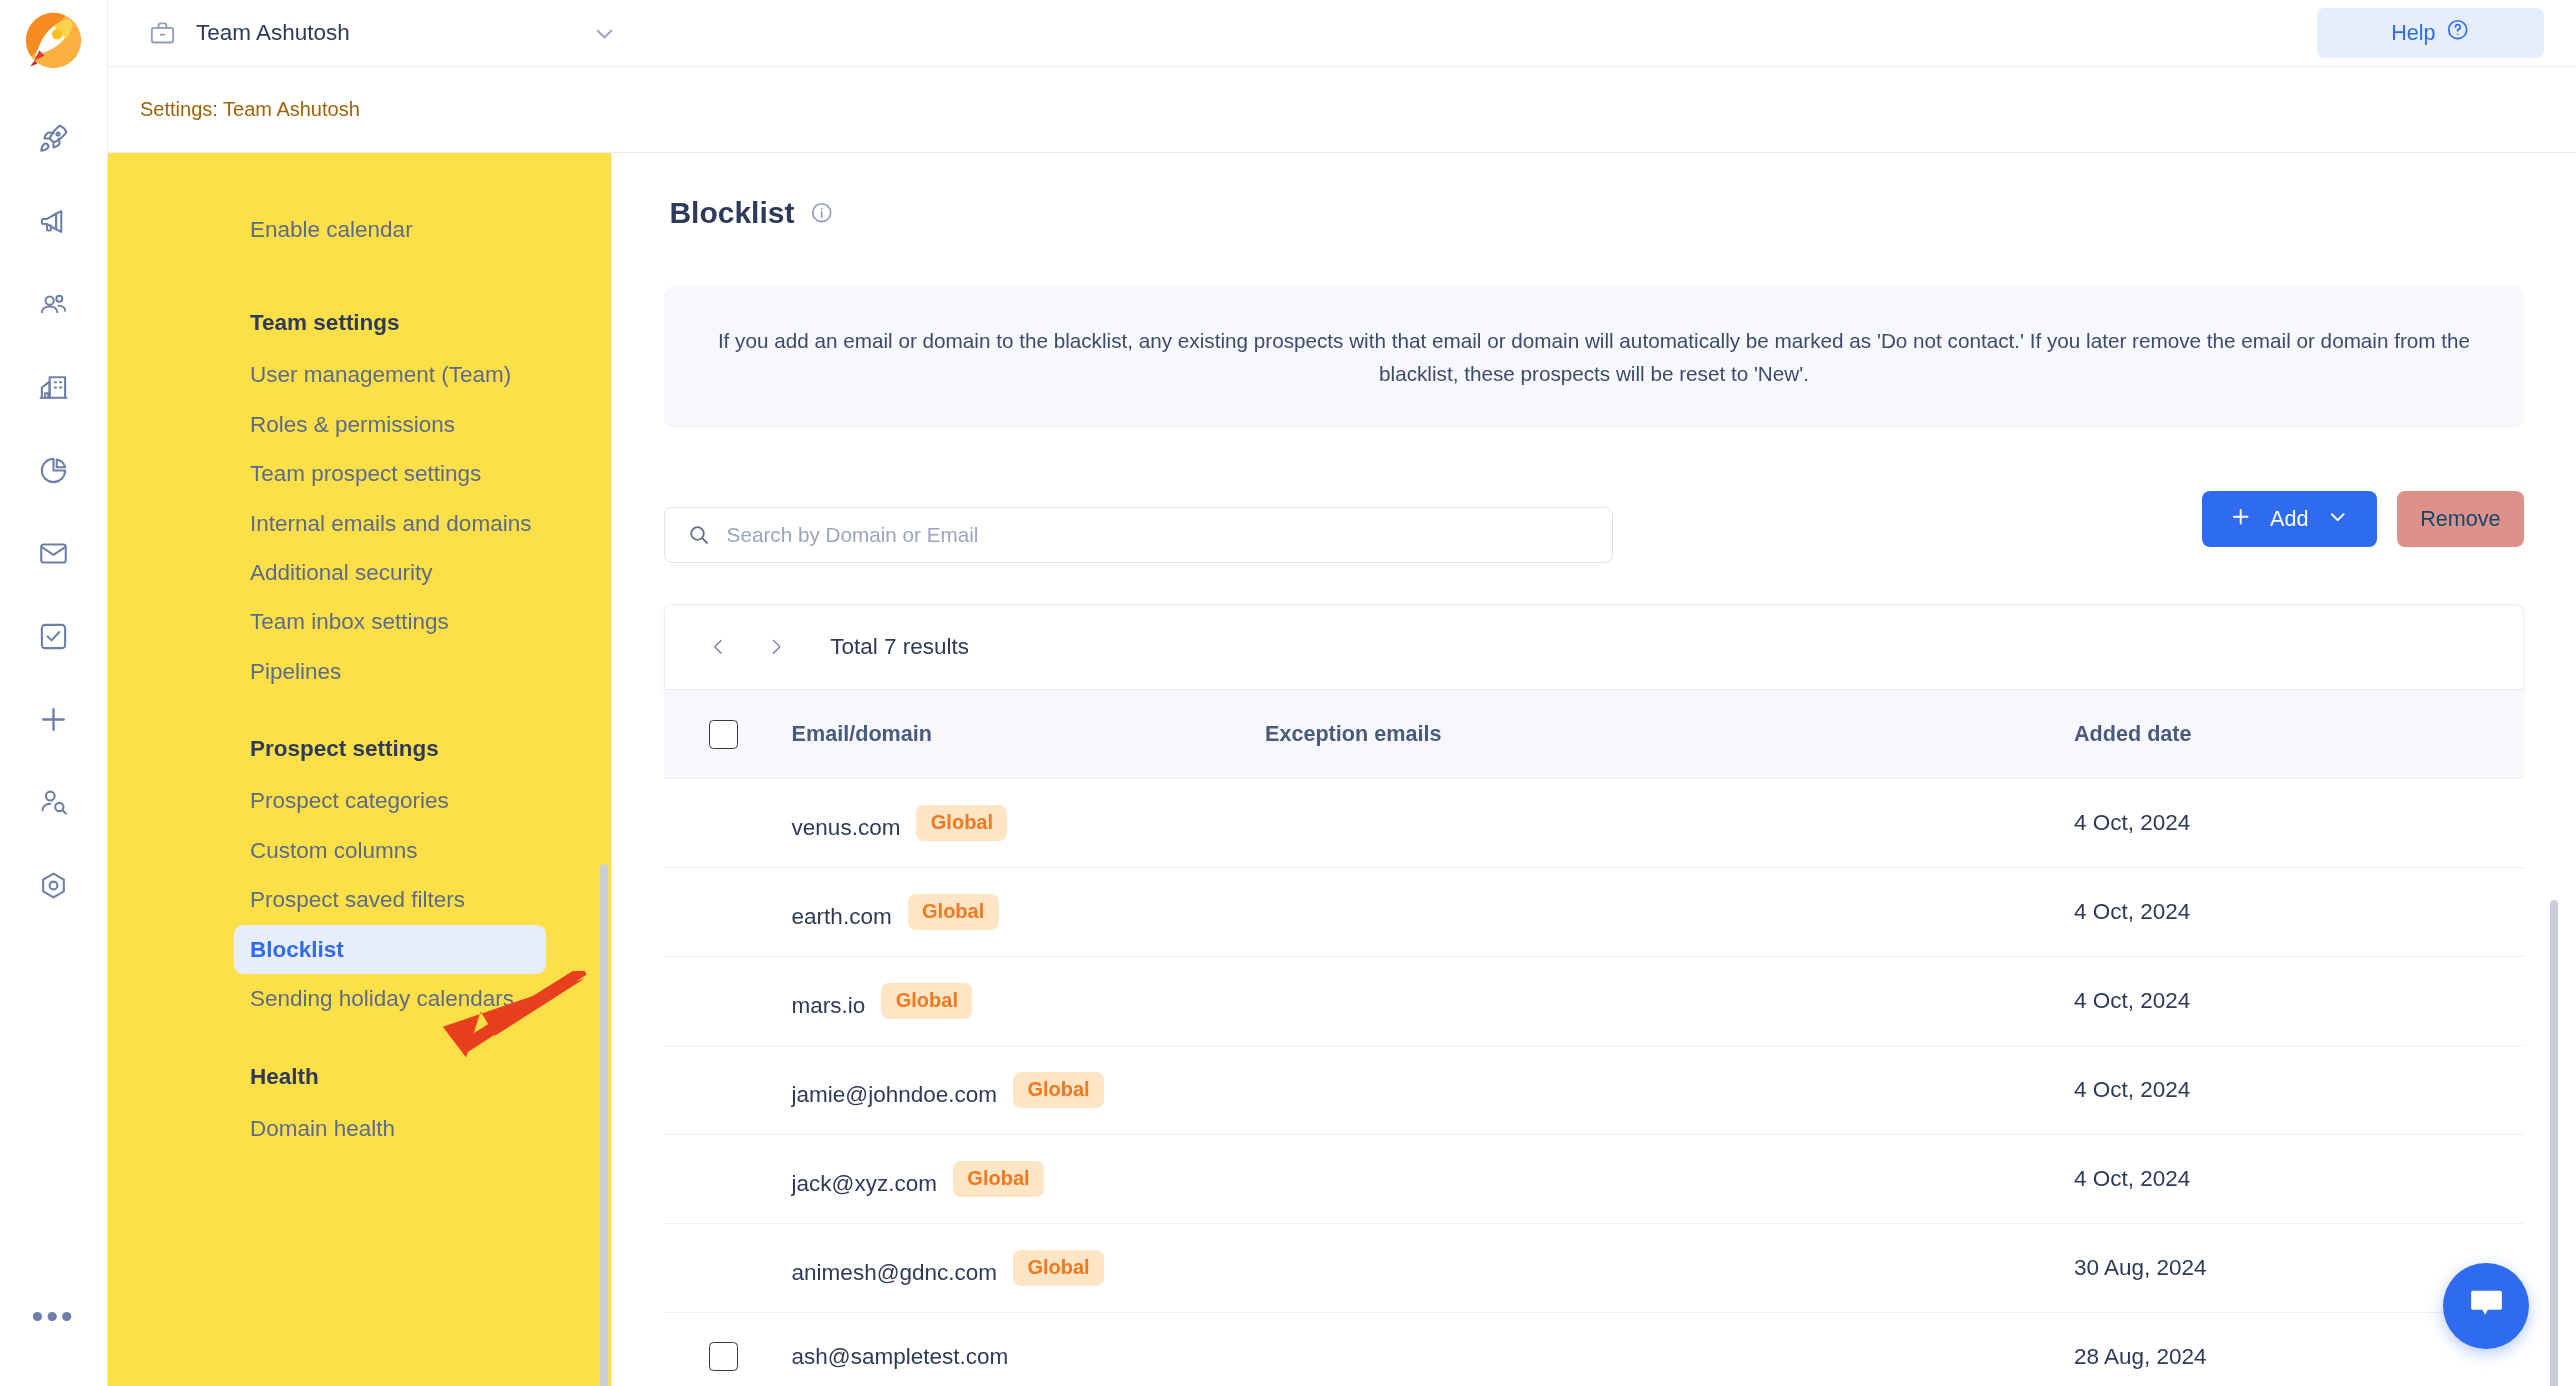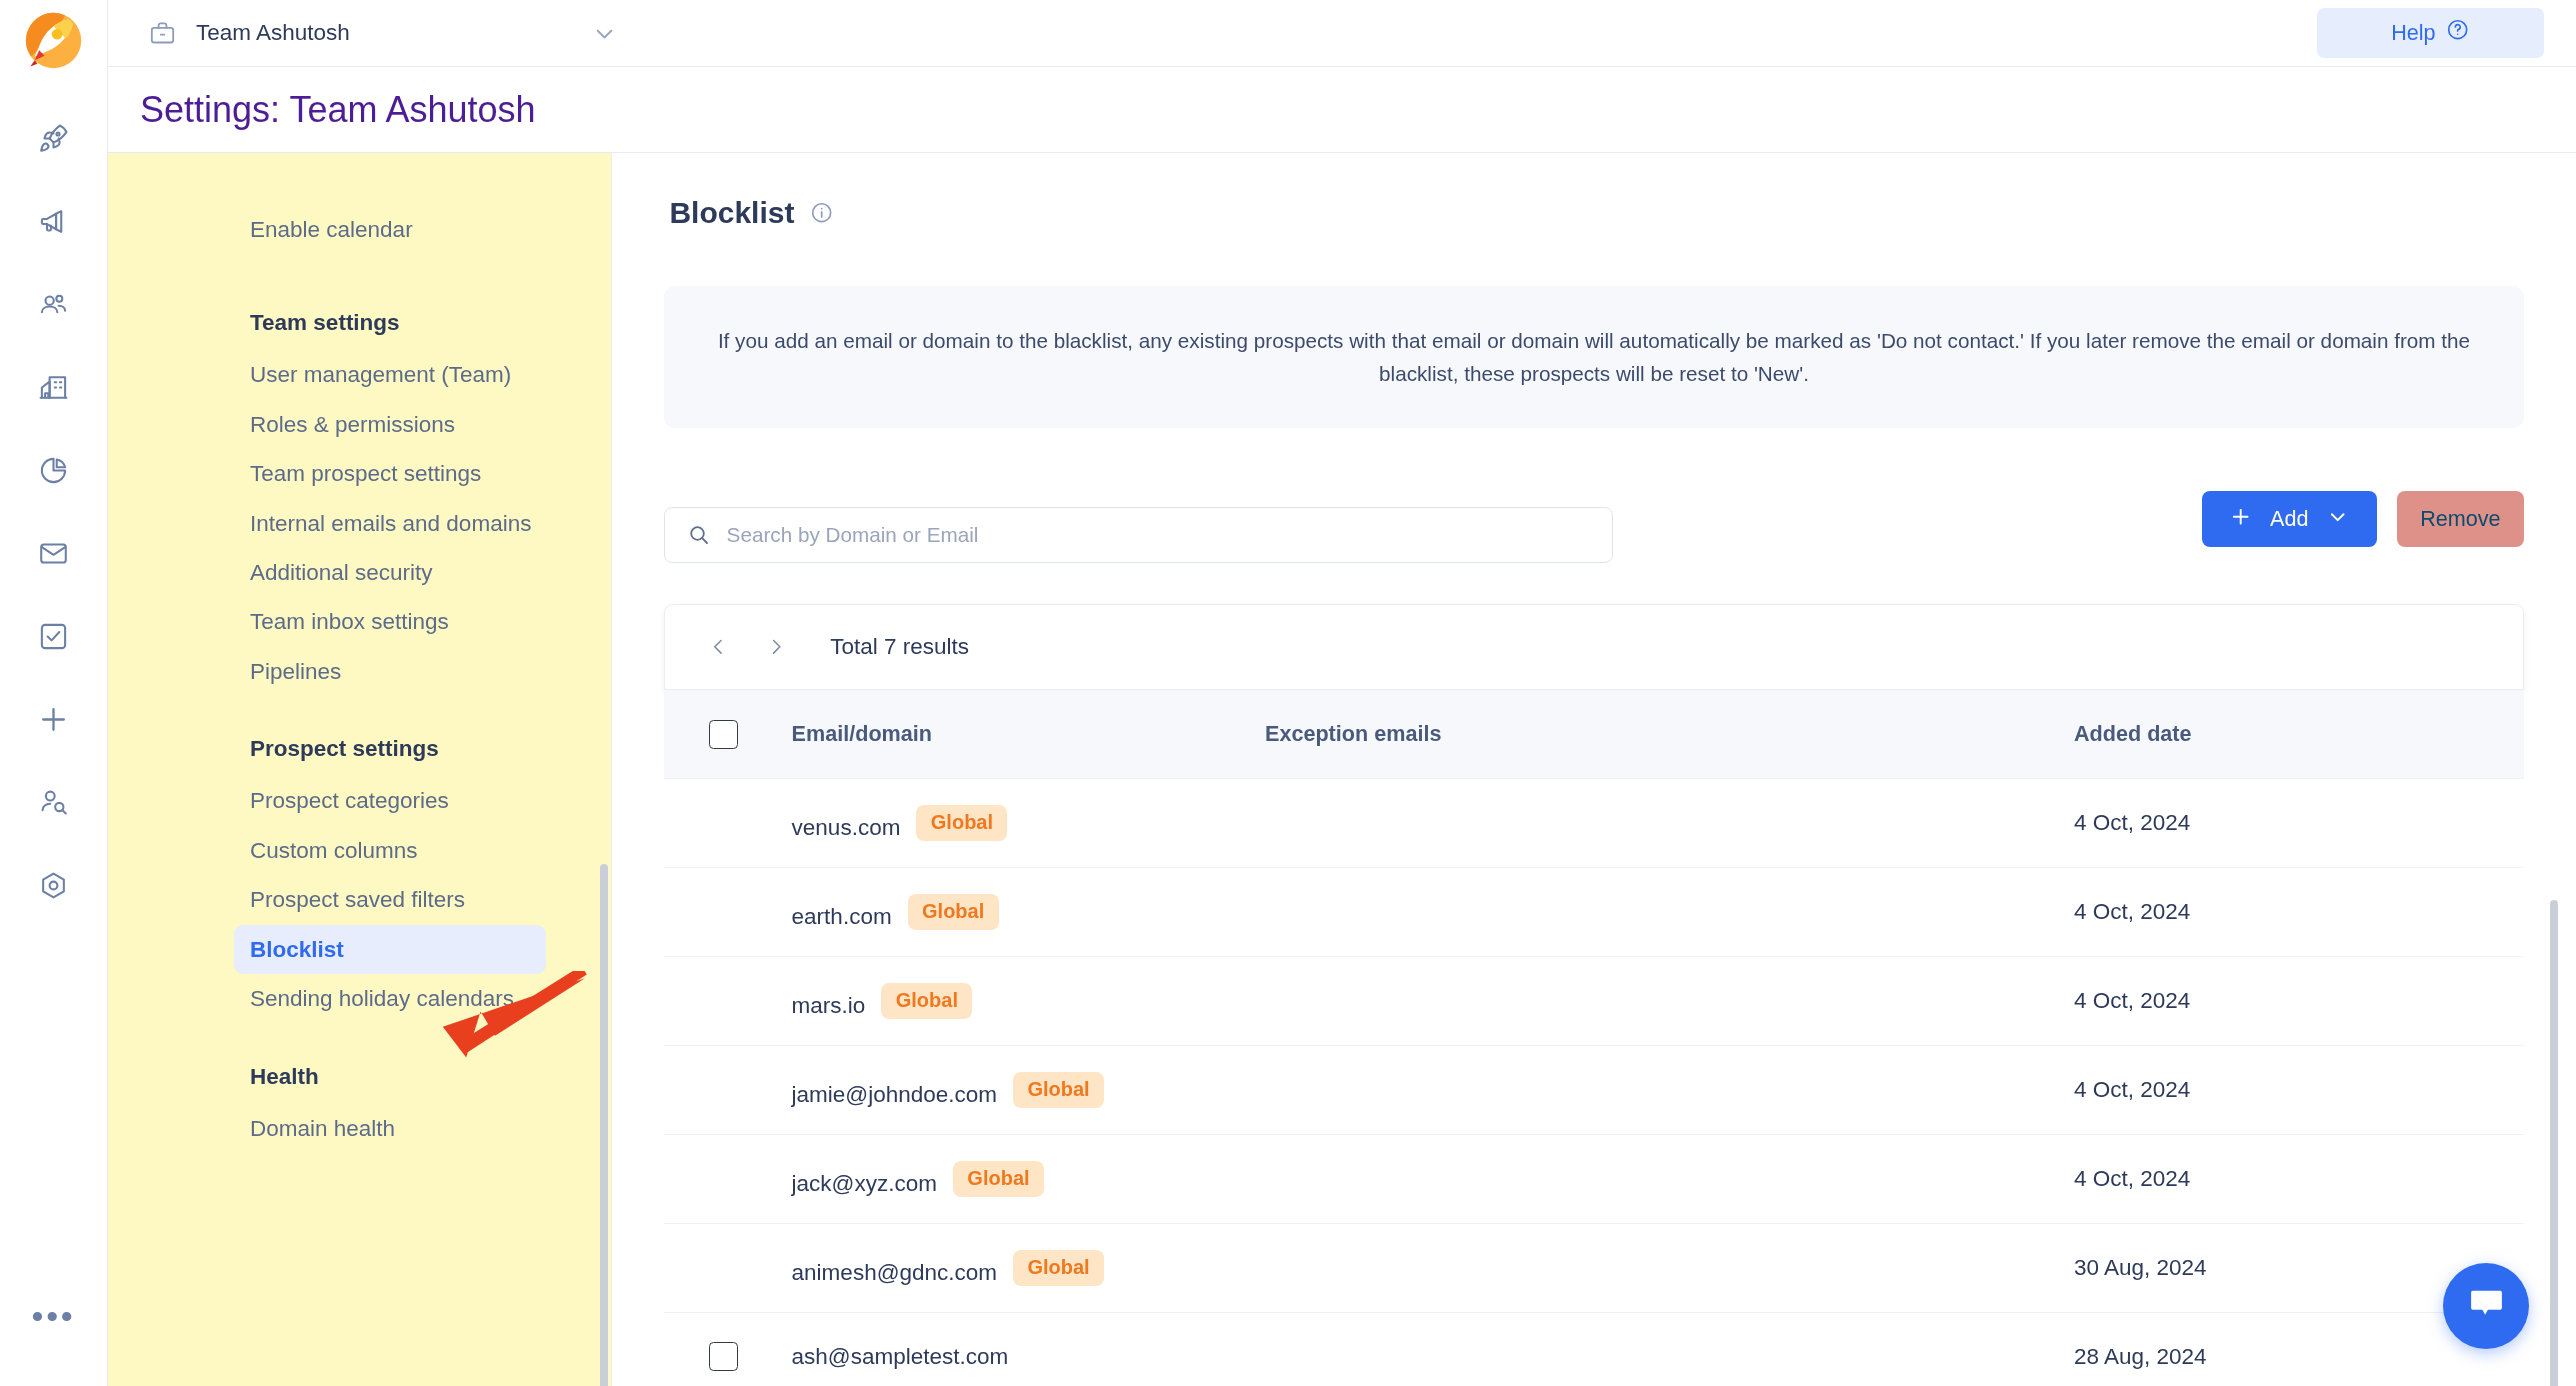--- a/index.html
+++ b/index.html
@@ -63,32 +63,32 @@
   }
 
   
   .pagetitle {
     height: 86px; flex: 0 0 86px;
     display: flex; align-items: center;
     padding-left: 32px;
     border-bottom: 0.9px solid #e8ebf0;
     background: #fff;
   }
-  .pagetitle h1 { font-size: 36px; font-weight: 400; color: #4c1d95; }
+  .pagetitle h1 { font-size: 20px; font-weight: 400; color: #a16207; }
 
   
   .body { flex: 1; display: flex; min-height: 0; }
 
   
   .settingsnav {
     width: 504px; flex: 0 0 504px;
     border-right: 0.9px solid #e8ebf0;
     padding: 52px 0 0 0;
     position: relative;
-    background: #fef9c3;
+    background: #fde047;
     overflow: hidden;
   }
   .nav-item {
     margin: 0 65px 0 126px;
     padding: 11.7px 16px;
     border-radius: 9px;
     font-size: 22.5px;
     color: #5c6b8a;
     cursor: pointer;
     white-space: nowrap;

